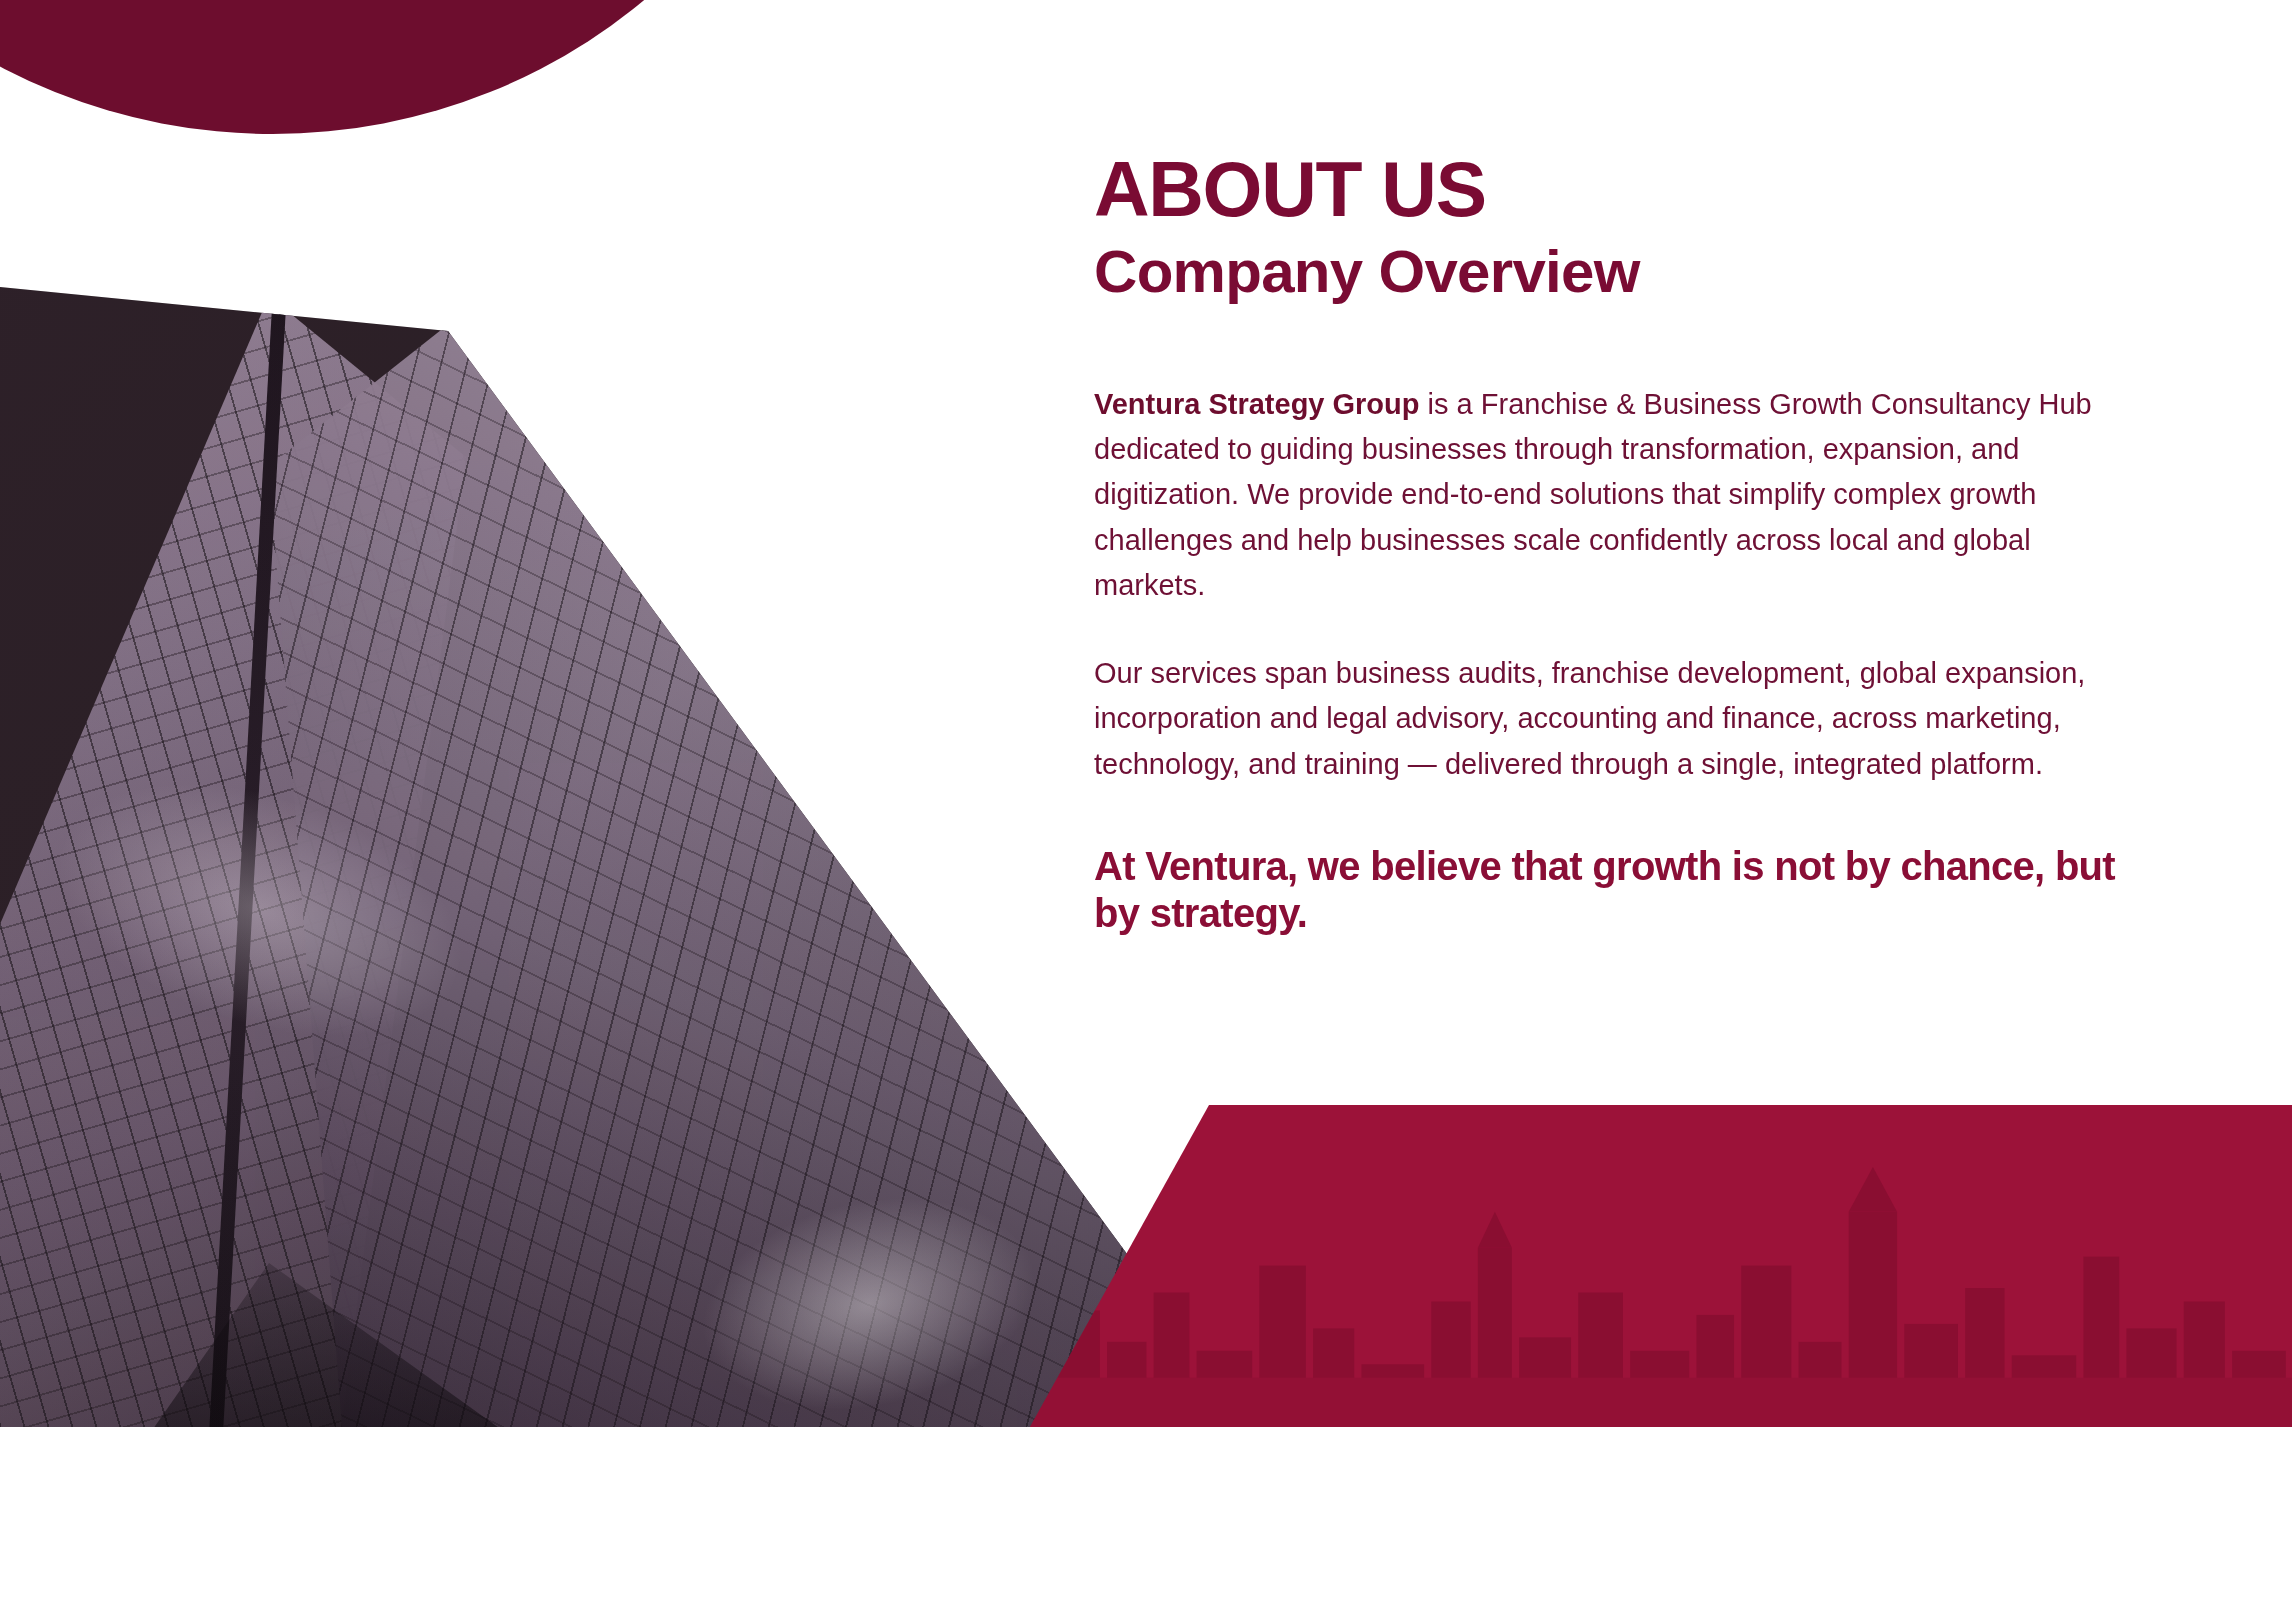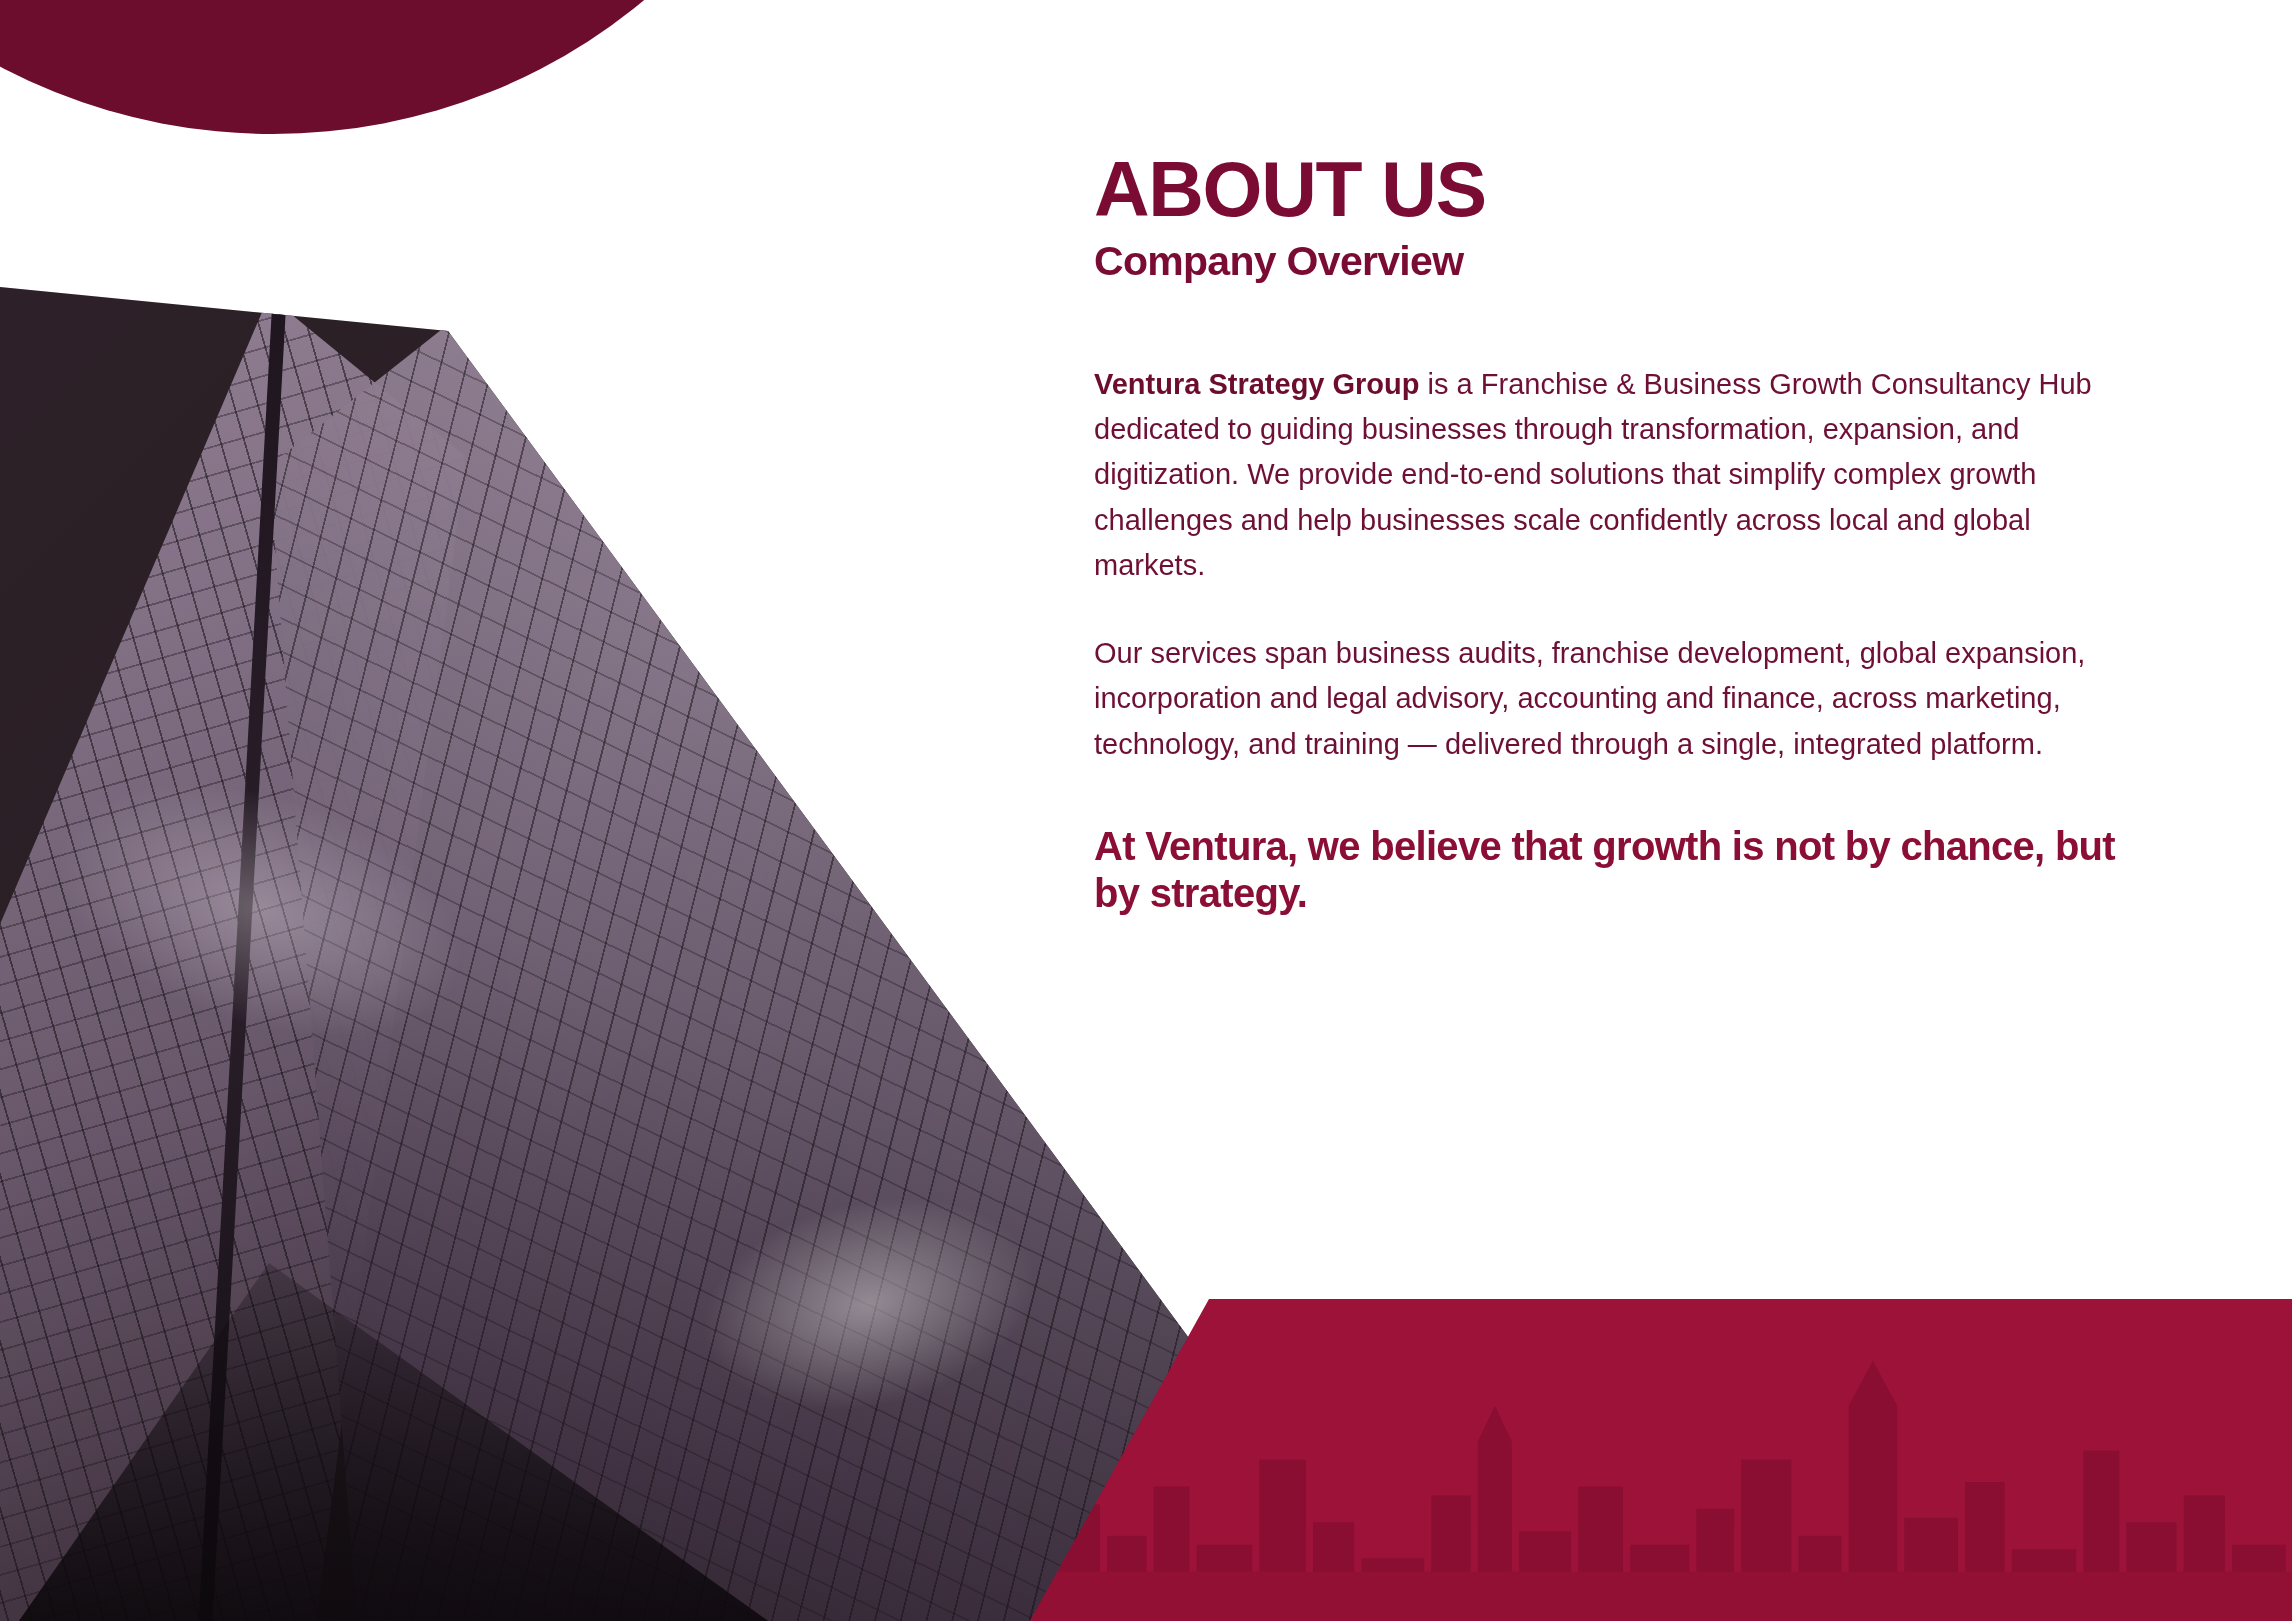--- a/index.html
+++ b/index.html
@@ -9,21 +9,21 @@
   }
   body {
     width: 2293px;
     height: 1621px;
     overflow: hidden;
     font-family: "Liberation Sans", sans-serif;
   }
   .slide {
     position: relative;
     width: 2293px;
-    height: 1621px;
+    height: 1427px;
     background: #ffffff;
     overflow: hidden;
   }
 
   
   .arc-top {
     position: absolute;
     left: -296px;
     top: -421px;
     width: 1137px;
@@ -147,21 +147,21 @@
   }
   .title {
     font-size: 77px;
     line-height: 0.98;
     font-weight: bold;
     letter-spacing: -1.3px;
     color: #7a0b33;
     margin: 0;
   }
   .subtitle {
-    font-size: 41px;
+    font-size: 60px;
     line-height: 1.05;
     font-weight: bold;
     letter-spacing: -0.7px;
     color: #7a0b33;
     margin: 12.5px 0 0 0;
   }
   .body-para {
     font-size: 29px;
     line-height: 1.56;
     color: #6e1035;

